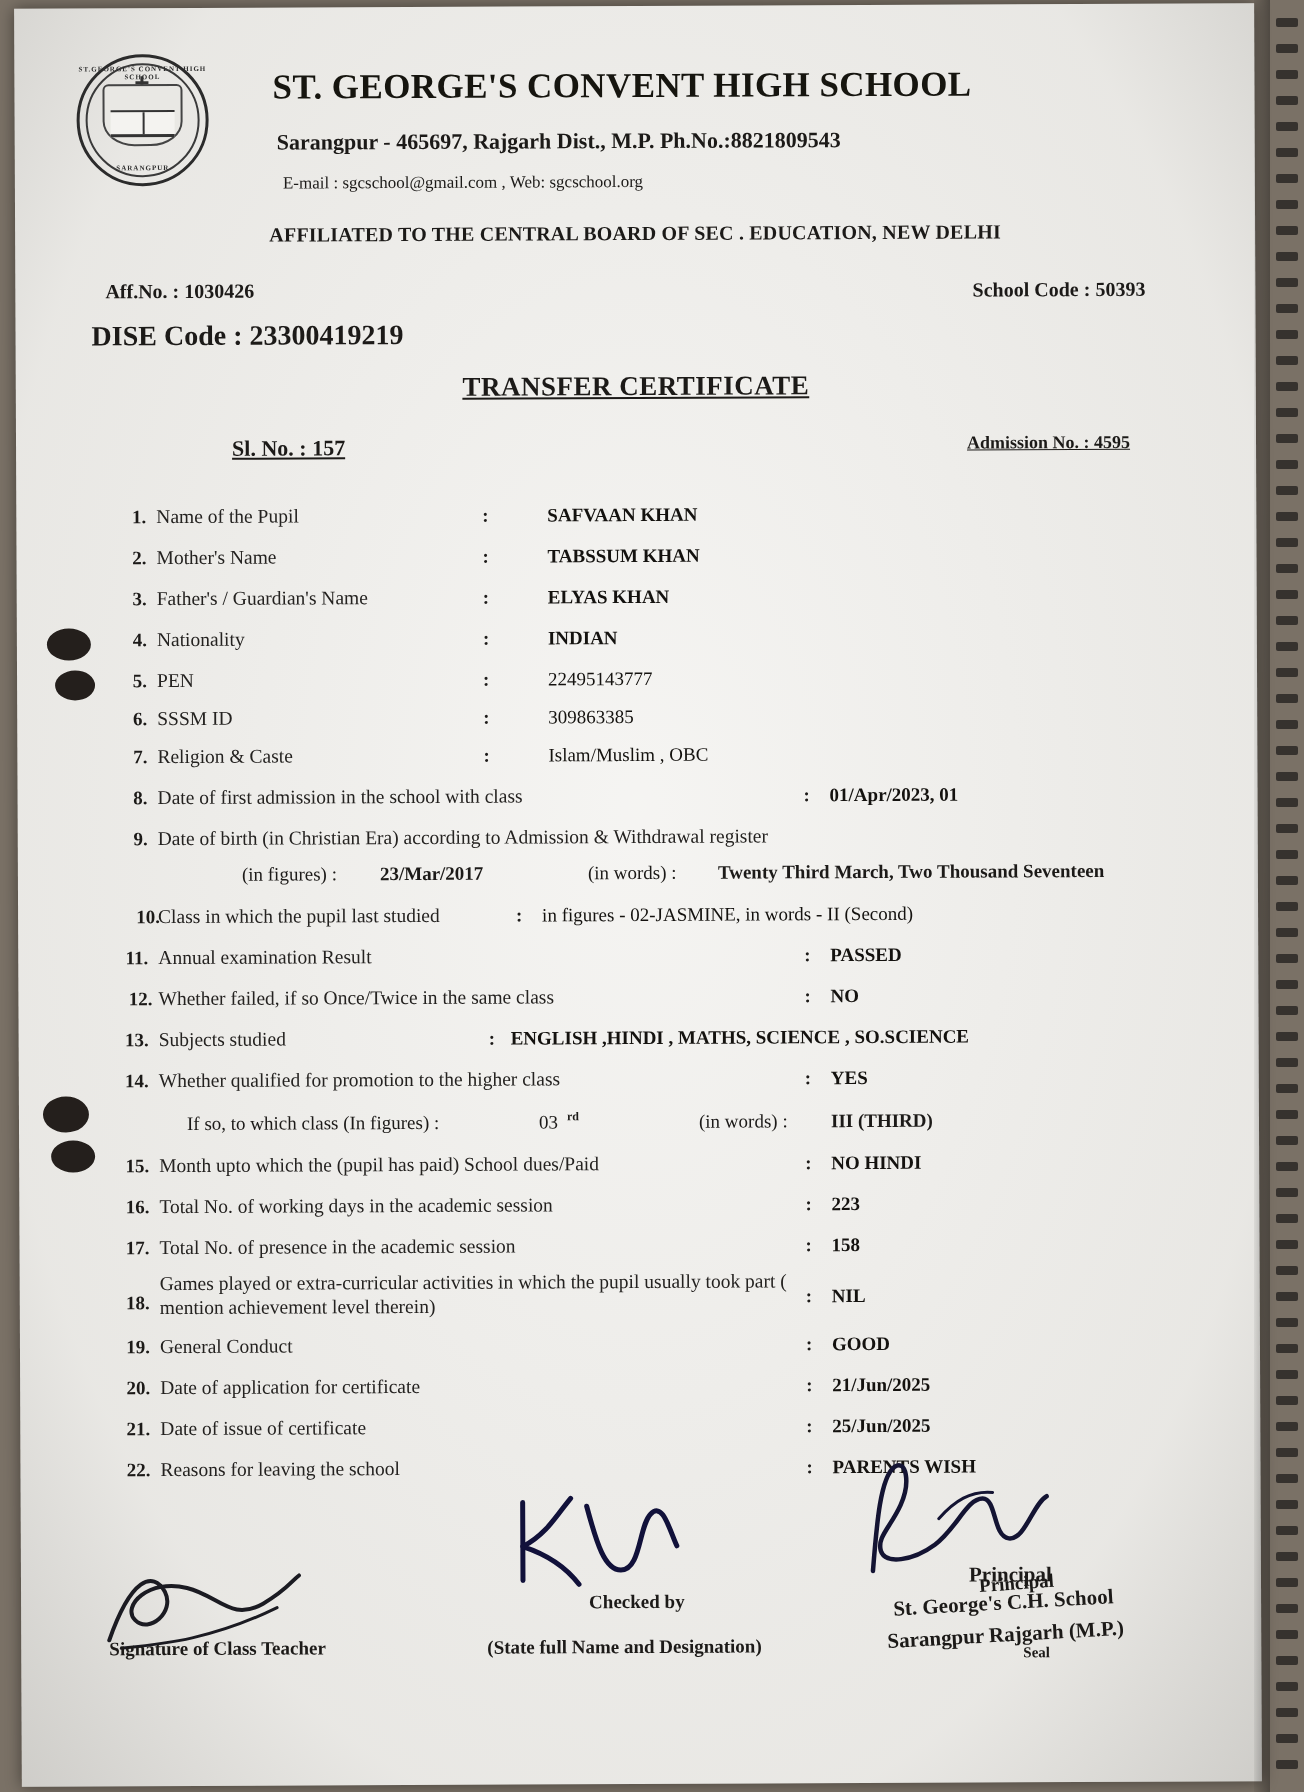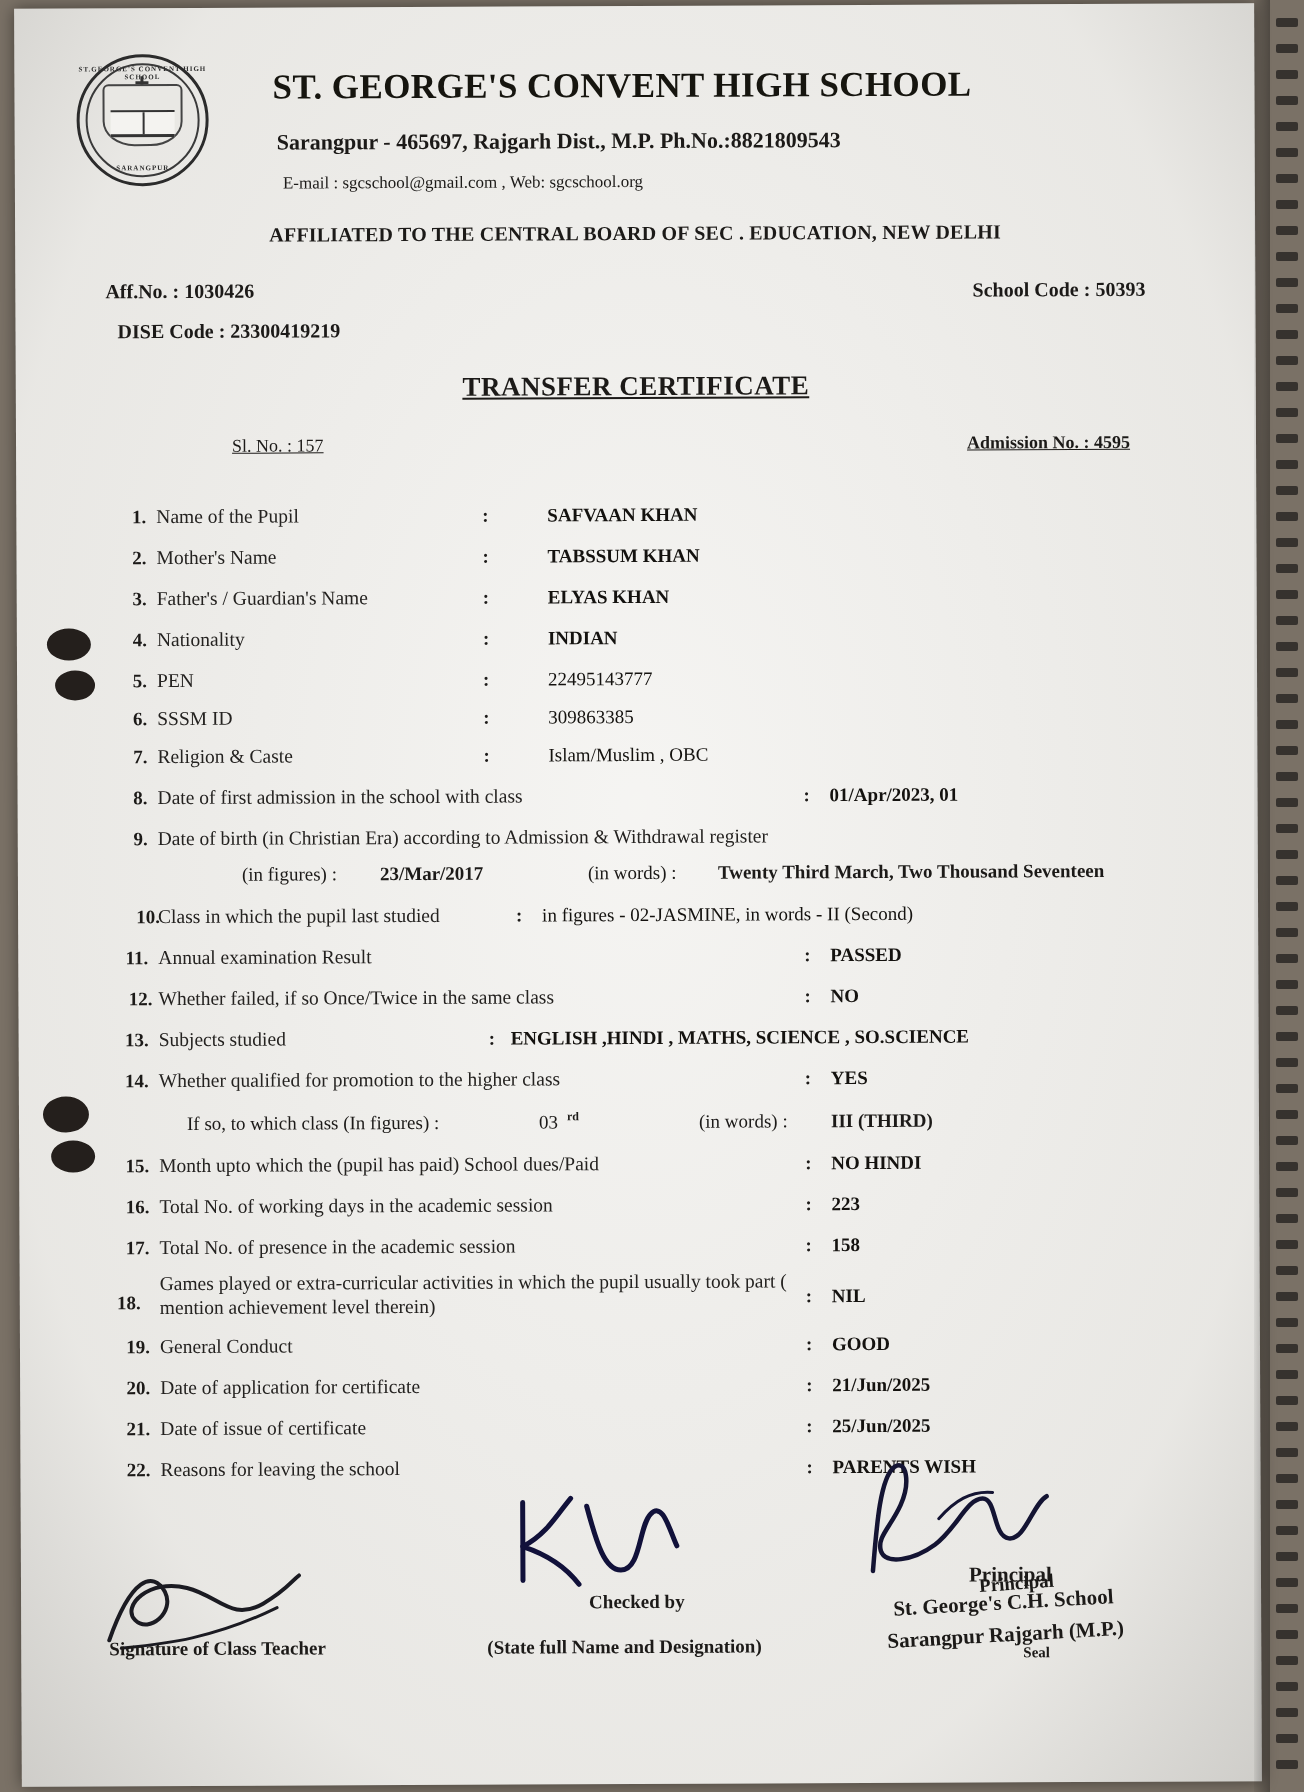--- a/index.html
+++ b/index.html
@@ -191,42 +191,42 @@
   }
   .school-code {
     position: absolute;
     right: 110px;
     top: 274px;
     font-size: 20px;
     font-weight: bold;
   }
   .dise-code {
     position: absolute;
-    left: 102px;
+    left: 76px;
     top: 312px;
-    font-size: 20px;
+    font-size: 28px;
     font-weight: bold;
   }
   .doc-title {
     position: absolute;
     left: 0;
     top: 365px;
     width: 1240px;
     text-align: center;
     font-size: 27px;
     font-weight: bold;
     text-decoration: underline;
     letter-spacing: 0.5px;
   }
   .sl-no {
     position: absolute;
     left: 216px;
     top: 428px;
-    font-size: 18px;
-    font-weight: normal;
+    font-size: 22px;
+    font-weight: bold;
     text-decoration: underline;
   }
   .adm-no {
     position: absolute;
     right: 126px;
     top: 428px;
     font-size: 18px;
     font-weight: bold;
     text-decoration: underline;
   }
@@ -520,21 +520,21 @@
         </div>
 
         <div class="row cB">
           <span class="num" style="left:88px; width:42px;">17.</span>
           <span class="lbl">Total No. of presence in the academic session</span>
           <span class="colon">:</span>
           <span class="val">158</span>
         </div>
 
         <div class="row cB tall">
-          <span class="num" style="left:88px; width:42px; top:14px;text-align:center;">18.</span>
+          <span class="num" style="left:88px; width:42px; top:14px;">18.</span>
           <span class="lbl two-line">Games played or extra-curricular activities in which the pupil usually took part ( mention achievement level therein)</span>
           <span class="colon" style="top:10px;">:</span>
           <span class="val" style="top:10px;">NIL</span>
         </div>
 
         <div class="row cB">
           <span class="num" style="left:88px; width:42px;">19.</span>
           <span class="lbl">General Conduct</span>
           <span class="colon">:</span>
           <span class="val">GOOD</span>

